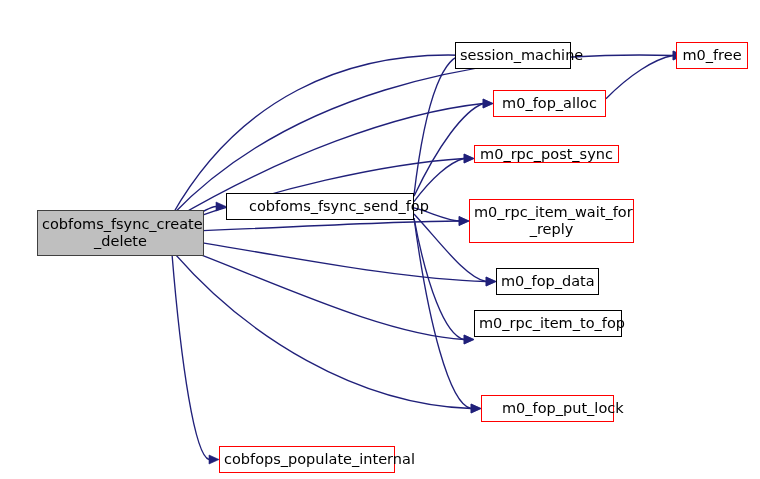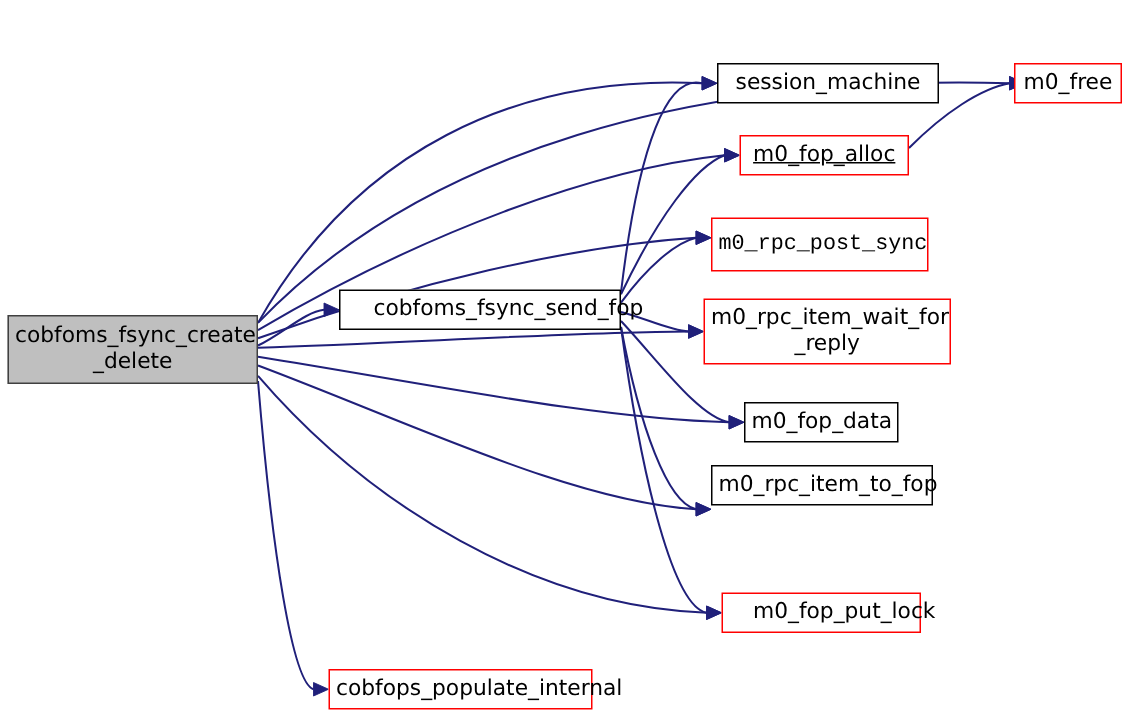--- a/index.html
+++ b/index.html
@@ -49,20 +49,21 @@
     white-space: pre;
     letter-spacing: 0px;
     z-index: 3;
   }
   .node.red {
     border: 1px solid #ff0000;
   }
   .node.current {
     background: #bfbfbf;
     border: 1px solid #404040;
+    margin-left: 32px;
   }
   .node-label {
     display: block;
     width: 100%;
     padding: 0 4px;
     box-sizing: border-box;
   }
 </style>
 </head>
 <body>
@@ -102,24 +103,24 @@
       <path class="edge-path" d="M 414,218 C 426.5,284.825 445,335.5 464,339.5"></path>
       <polygon class="edge-head" points="474,339.5 464,335 464,344"></polygon>
       <path class="edge-path" d="M 414,218 C 428.25,322.775 449.34,404.5 471,408.5"></path>
       <polygon class="edge-head" points="481,408.5 471,404 471,413"></polygon>
       <path class="edge-path" d="M 606,98.7 C 629.45,74.94 654.24,58.956 673,55.5"></path>
       <polygon class="edge-head" points="683,55.5 673,51 673,60"></polygon>
     </svg>
   <div id="nodes-layer">
       <div class="node current" style="left: 5px; top: 210px; width: 167px; height: 46px;"><span class="node-label">cobfoms_fsync_create
 _delete</span></div>
-      <div class="node" style="left: 478px; top: 42px; width: 148px; height: 27px;"><span class="node-label">session_machine</span></div>
+      <div class="node" style="left: 455px; top: 42px; width: 116px; height: 27px;"><span class="node-label">session_machine</span></div>
       <div class="node red" style="left: 676px; top: 42px; width: 72px; height: 27px;"><span class="node-label">m0_free</span></div>
-      <div class="node red" style="left: 493px; top: 90px; width: 113px; height: 27px; text-decoration: underline;"><span class="node-label">m0_fop_alloc</span></div>
-      <div class="node red" style="left: 474px; top: 145px; width: 145px; height: 36px; font-family: Liberation Mono, monospace;"><span class="node-label">m0_rpc_post_sync</span></div>
+      <div class="node red" style="left: 493px; top: 90px; width: 113px; height: 27px;"><span class="node-label">m0_fop_alloc</span></div>
+      <div class="node red" style="left: 474px; top: 145px; width: 145px; height: 18px;"><span class="node-label">m0_rpc_post_sync</span></div>
       <div class="node" style="left: 226px; top: 193px; width: 188px; height: 27px; padding-left: 18px;"><span class="node-label">cobfoms_fsync_send_fop</span></div>
       <div class="node red" style="left: 469px; top: 199px; width: 165px; height: 44px;"><span class="node-label">m0_rpc_item_wait_for
 _reply</span></div>
       <div class="node" style="left: 496px; top: 268px; width: 103px; height: 27px; align-items: center;"><span class="node-label">m0_fop_data</span></div>
       <div class="node" style="left: 474px; top: 310px; width: 148px; height: 27px;"><span class="node-label">m0_rpc_item_to_fop</span></div>
       <div class="node red" style="left: 481px; top: 395px; width: 133px; height: 27px; padding-left: 16px;"><span class="node-label">m0_fop_put_lock</span></div>
       <div class="node red" style="left: 219px; top: 446px; width: 176px; height: 27px;"><span class="node-label">cobfops_populate_internal</span></div>
     </div>
 </div>
 

